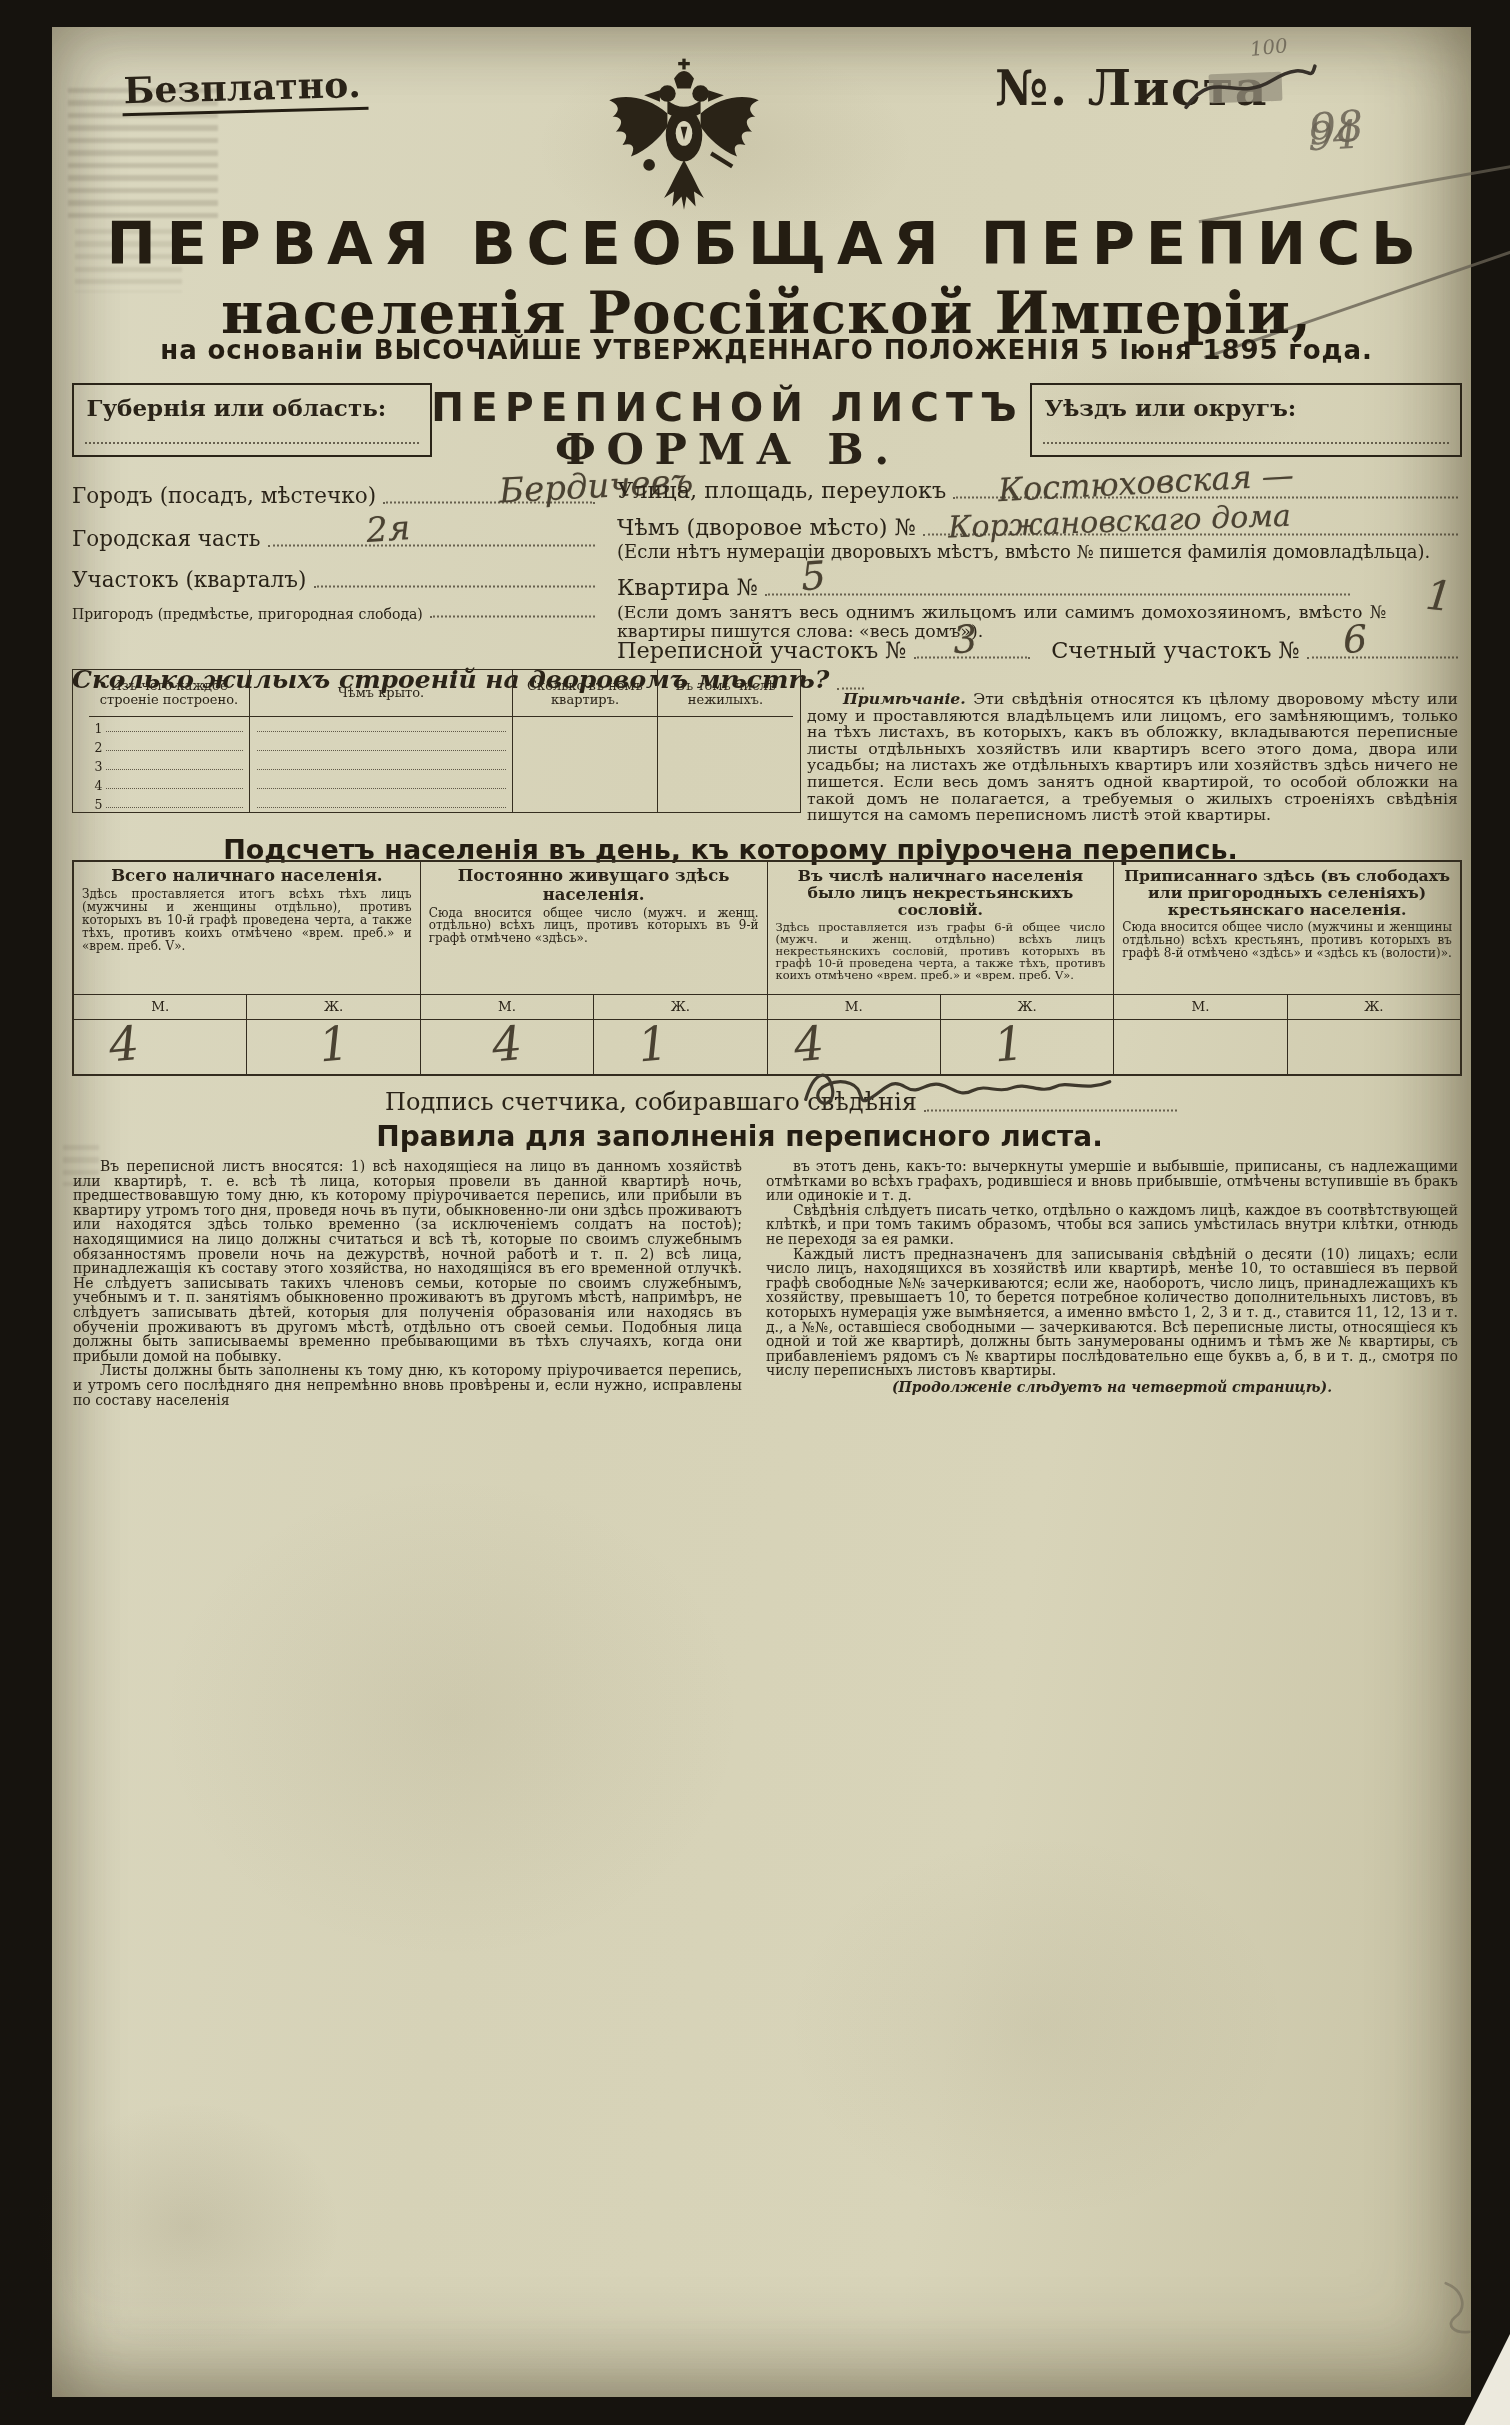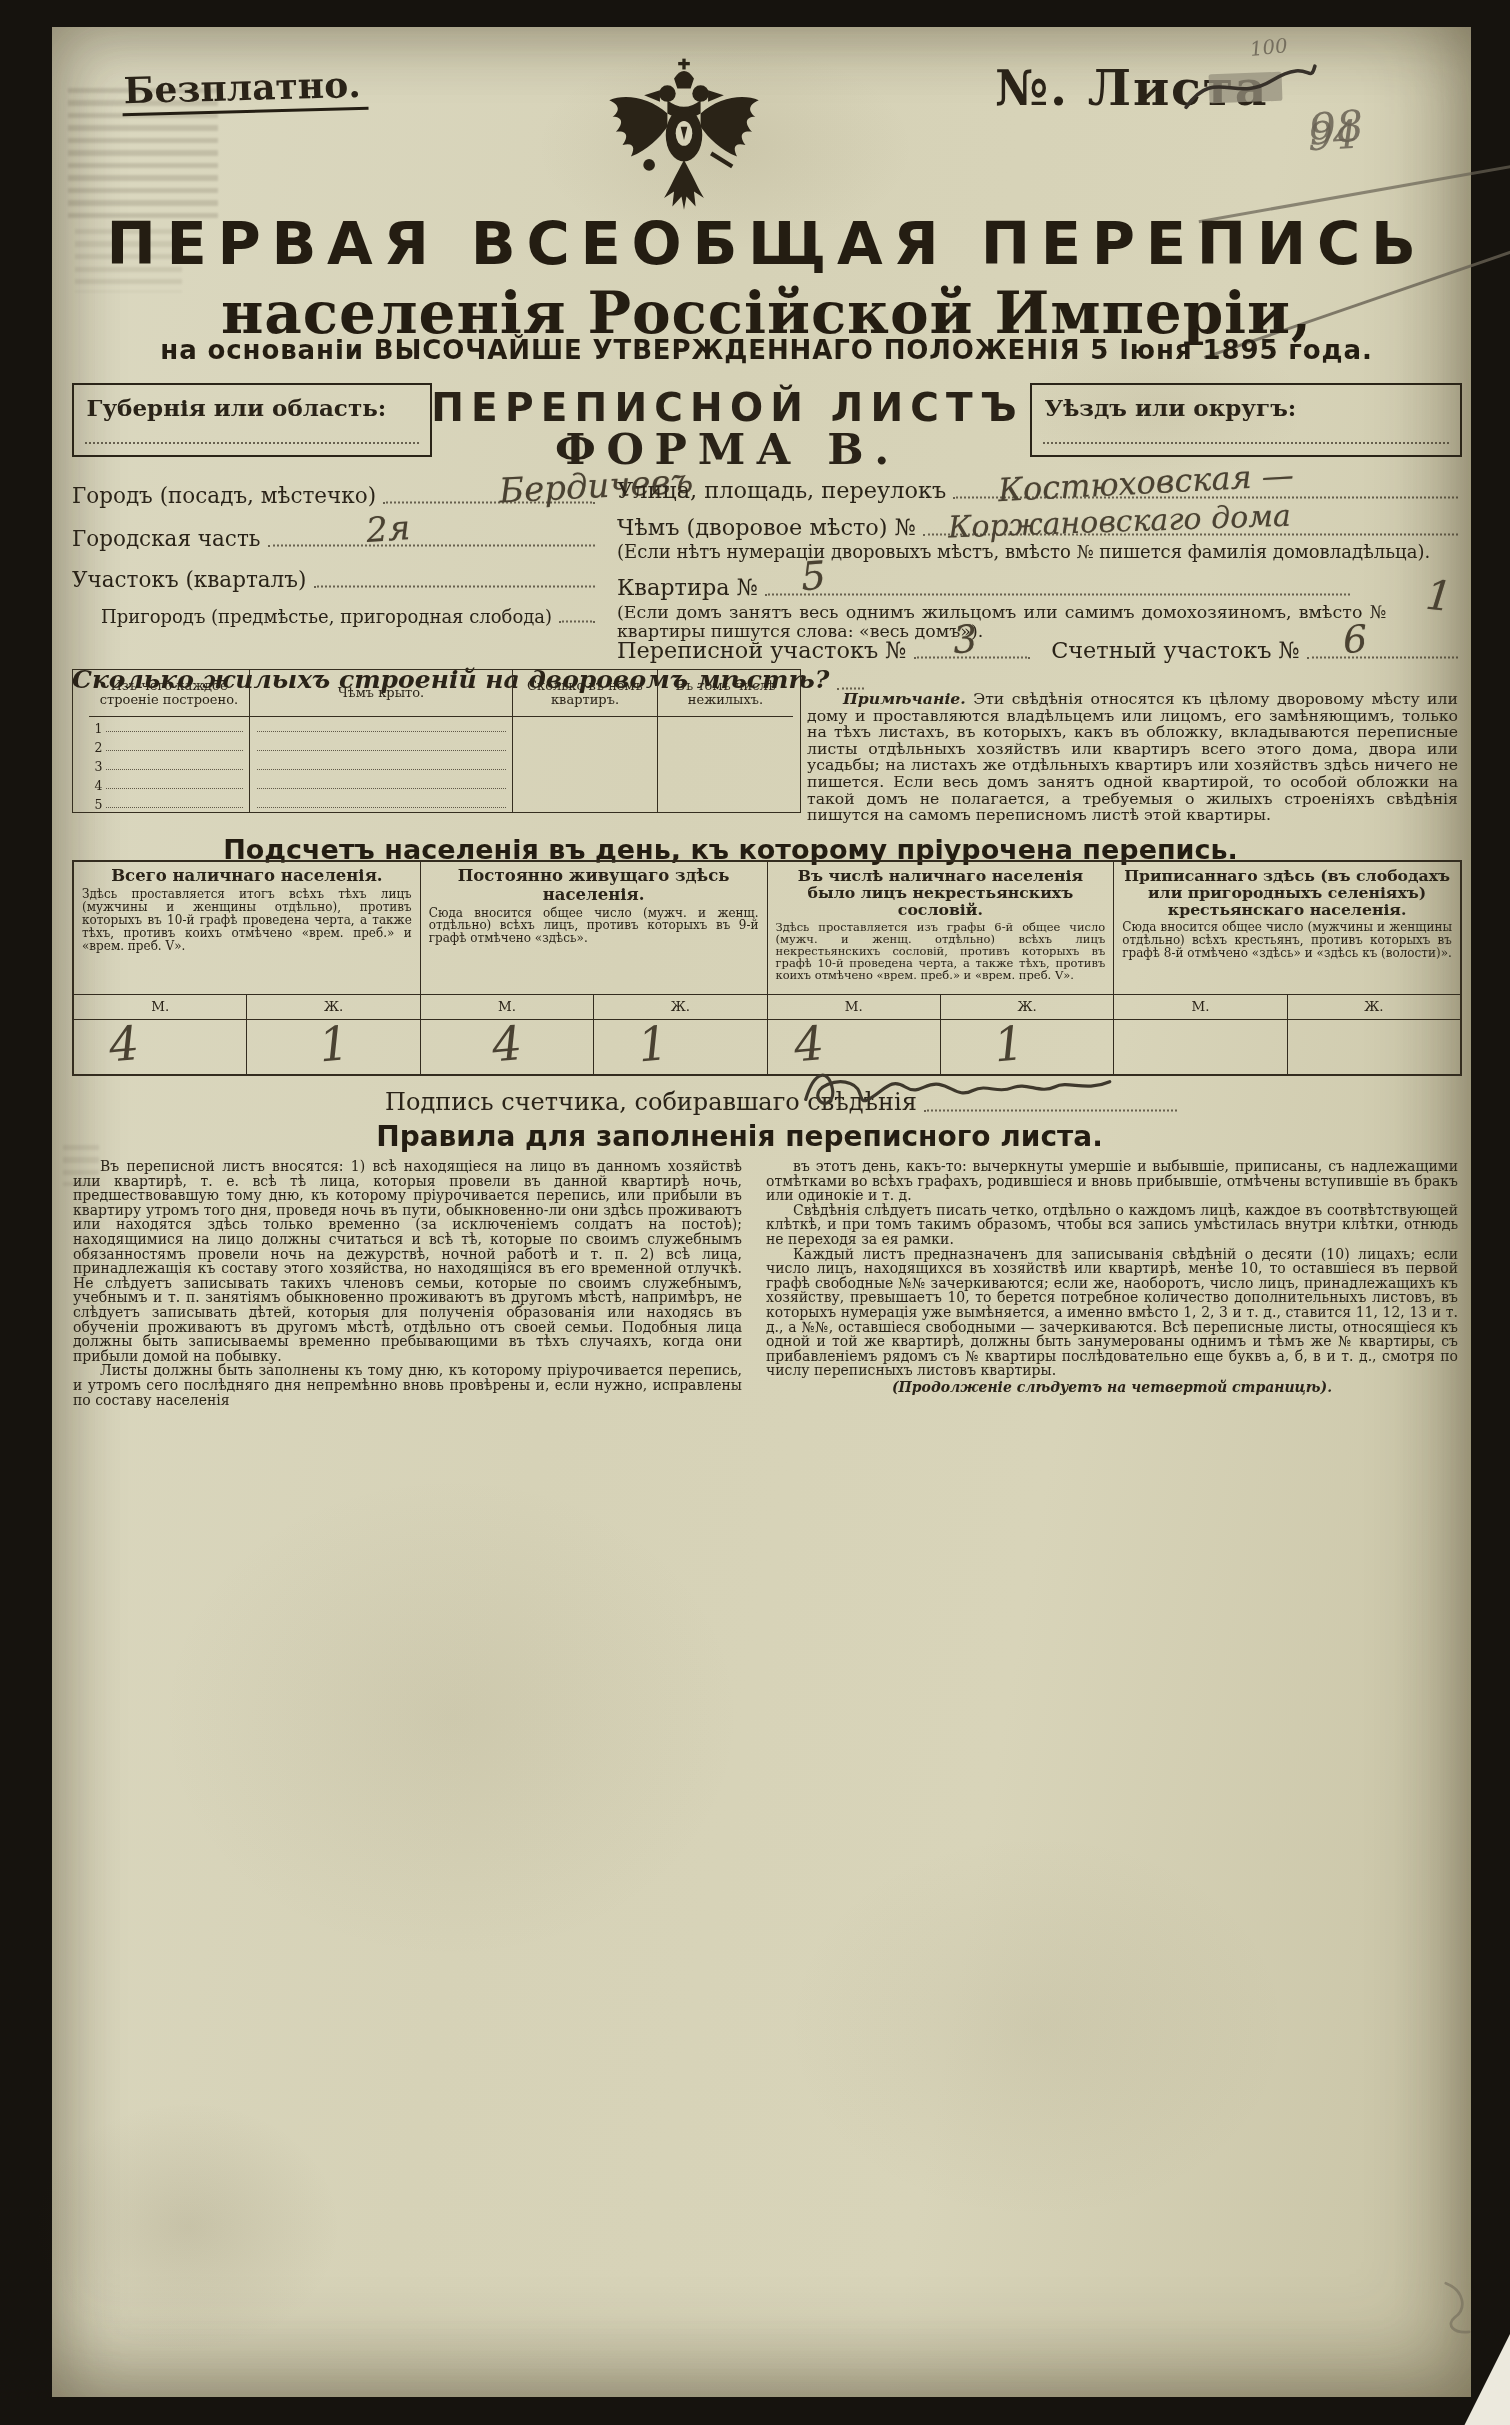--- a/index.html
+++ b/index.html
@@ -145,21 +145,21 @@
     <span class="lbl" style="font-size:21.5px;">Городская часть</span>
     <span class="dotfill">
       <span class="hw" style="left:98px;bottom:-3.6px;font-size:34px;transform:rotate(-4deg);">2я</span>
     </span>
   </div>
   <div class="frow" style="left:72px;top:567px;width:523px;">
     <span class="lbl" style="font-size:21.5px;">Участокъ (кварталъ)</span>
     <span class="dotfill"></span>
   </div>
   <div class="frow" style="left:72px;top:606px;width:523px;">
-    <span class="lbl" style="font-size:18px;margin-left:29px;">Пригородъ (предмѣстье, пригородная слобода)</span>
+    <span class="lbl" style="font-size:14px;">Пригородъ (предмѣстье, пригородная слобода)</span>
     <span class="dotfill"></span>
   </div>
 
   <div class="frow" style="left:617px;top:477px;width:841px;">
     <span class="lbl" style="font-size:22.4px;">Улица, площадь, переулокъ</span>
     <span class="dotfill">
       <span class="hw" style="left:45px;bottom:-5.4px;font-size:32px;transform:rotate(-3deg);">Костюховская —</span>
     </span>
   </div>
   <div class="frow" style="left:617px;top:514px;width:841px;">

